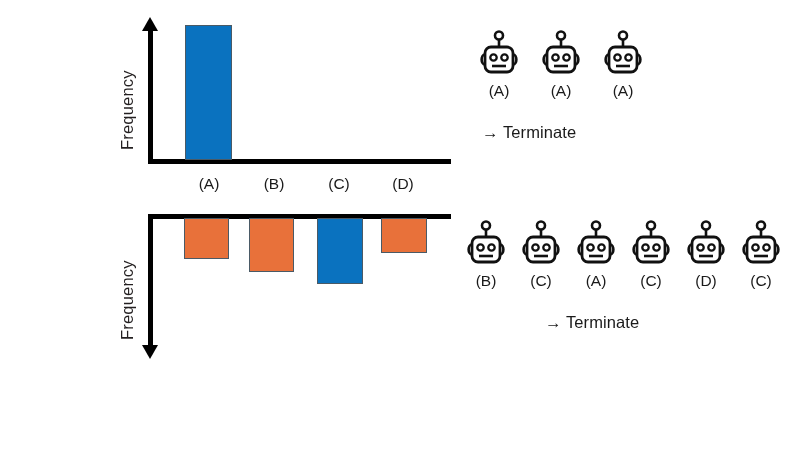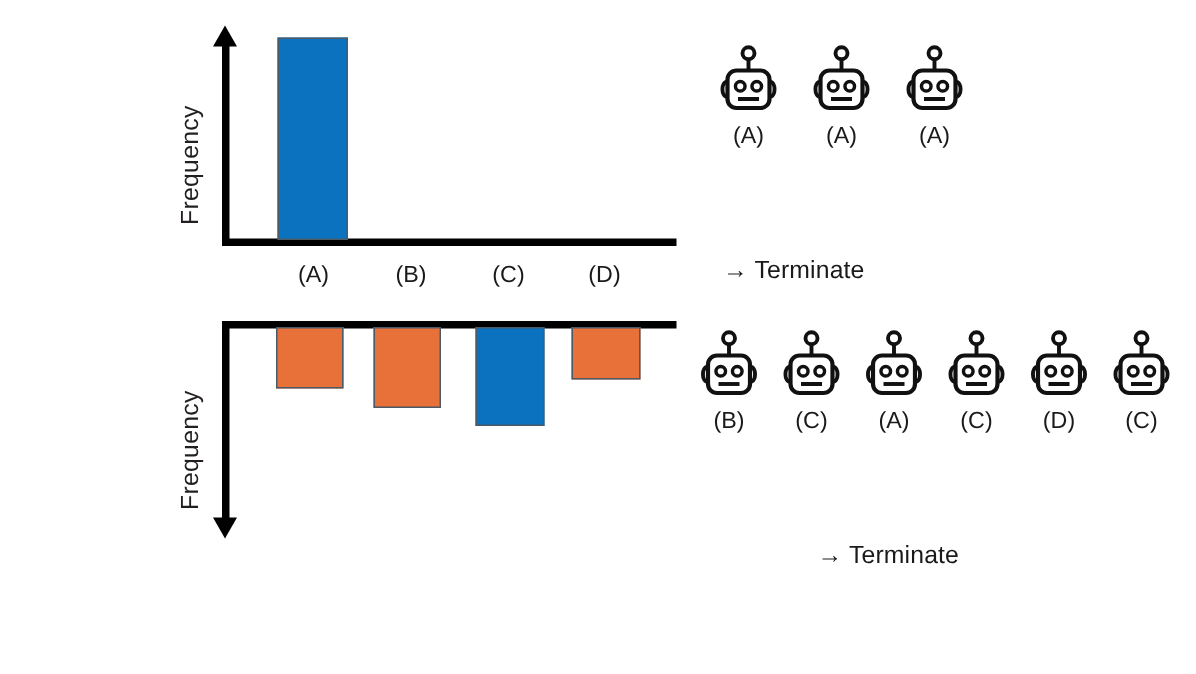--- a/index.html
+++ b/index.html
@@ -81,21 +81,20 @@
     margin-top: 2px;
     text-align: center;
     white-space: nowrap;
   }
   .terminate-line {
     position: absolute;
     font-size: 16.5px;
     color: #1a1a1a;
     white-space: nowrap;
     letter-spacing: 0.1px;
-    margin-top: 48px;
   }
 </style>
 </head>
 <body>
 
 <div class="chart-panel" style="left:0; top:0; width:460px; height:200px;">
 
   <div class="axis-ylabel" style="left:118px; top:150px;">Frequency</div>
 
   <div class="axis-line" style="left:148px; top:30px; width:5px; height:133px;"></div>

